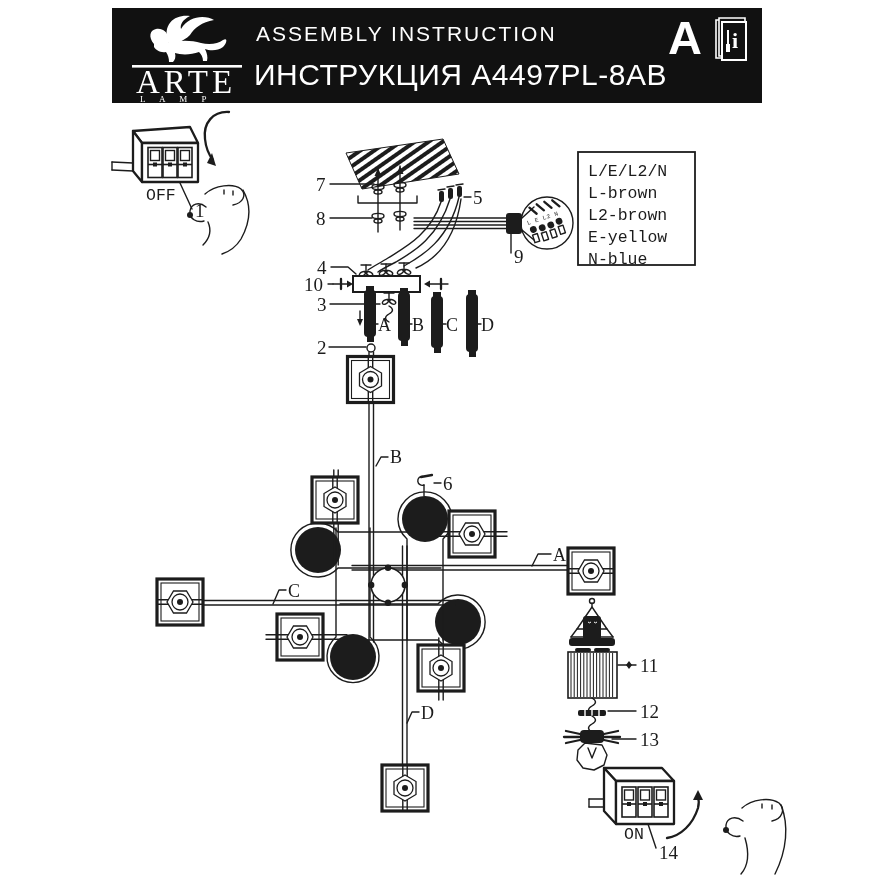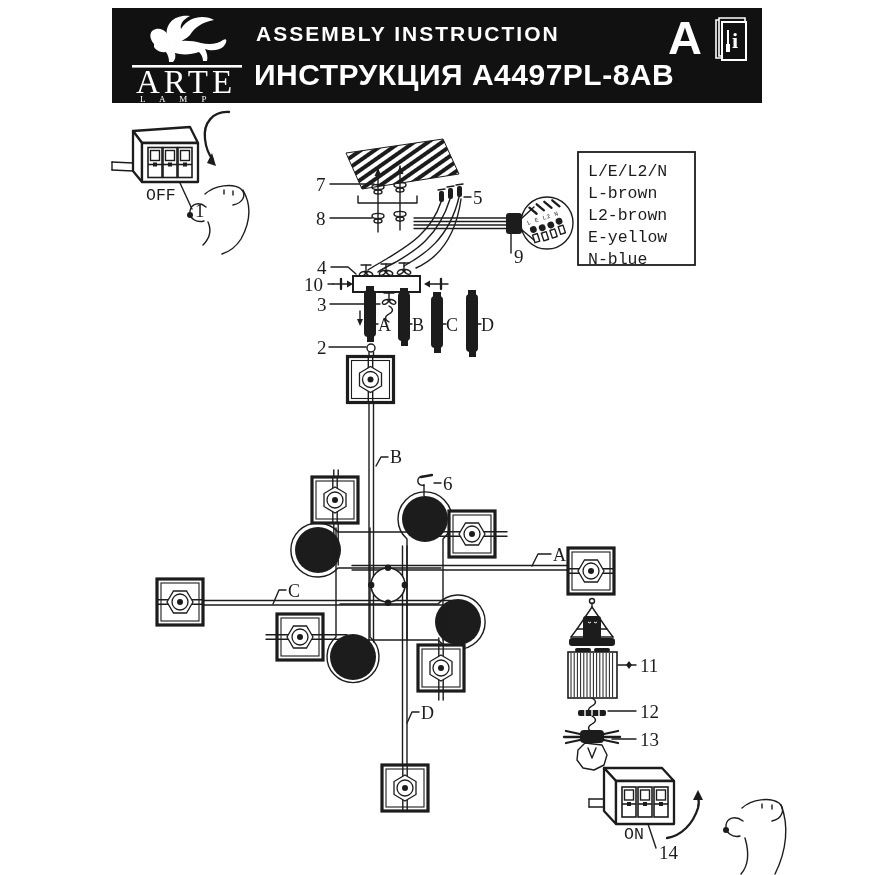--- a/index.html
+++ b/index.html
@@ -1,21 +1,21 @@
 <!DOCTYPE html>
 <html><head>
 <meta charset="utf-8">
 <style>
   html,body{margin:0;padding:0;background:#fff;}
   .page{position:relative;width:875px;height:875px;background:#ffffff;overflow:hidden;
         font-family:"Liberation Sans",sans-serif;}
   
   .hdr{position:absolute;left:112px;top:8px;width:650px;height:95px;background:#111;color:#fff;}
-  .hdr .ttl-en{position:absolute;left:144px;top:14px;font-size:21px;font-weight:bold;letter-spacing:2px;}
-  .hdr .ttl-ru{position:absolute;left:142px;top:50px;font-size:30px;font-weight:bold;letter-spacing:.5px;}
+  .hdr .ttl-en{position:absolute;left:144px;top:14px;font-size:21px;font-weight:normal;letter-spacing:2px;}
+  .hdr .ttl-ru{position:absolute;left:142px;top:50px;font-size:30px;font-weight:normal;letter-spacing:.5px;}
   .hdr .corner-a{position:absolute;right:60px;top:2px;font-size:47px;font-weight:bold;}
   .logo{position:absolute;left:10px;top:2px;}
   
   .s {fill:none;stroke:#1c1c1c;stroke-width:1.4;stroke-linecap:round;stroke-linejoin:round;}
   .s2{fill:none;stroke:#1c1c1c;stroke-width:2.3;stroke-linecap:round;stroke-linejoin:round;}
   .f {fill:#1c1c1c;stroke:none;}
   .wf{fill:#ffffff;}
   .num{font-family:"Liberation Serif",serif;font-size:19px;fill:#1c1c1c;}
   .arm{font-family:"Liberation Serif",serif;font-size:18px;fill:#1c1c1c;}
   .mono{font-family:"Liberation Mono","DejaVu Sans Mono",monospace;font-size:16.5px;fill:#1c1c1c;}

